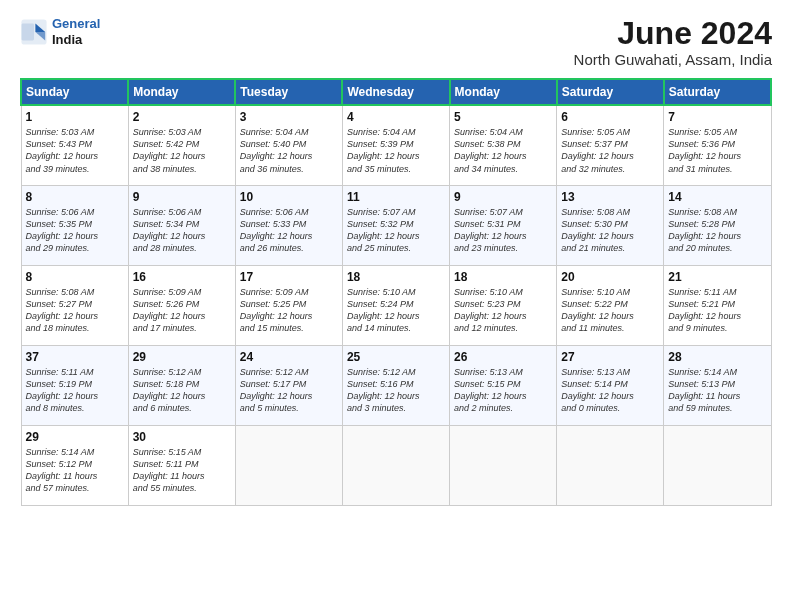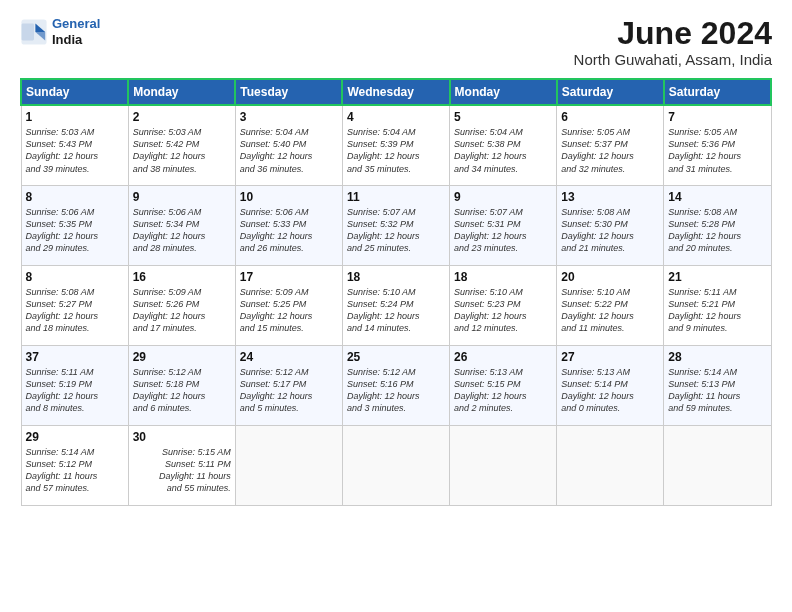--- a/index.html
+++ b/index.html
@@ -337,21 +337,21 @@
         <tr>
           <td>
             <span class="day-num">29</span>
             <div class="cell-text" style="white-space: pre-line;">Sunrise: 5:14 AM
 Sunset: 5:12 PM
 Daylight: 11 hours
 and 57 minutes.</div>
           </td>
           <td>
             <span class="day-num">30</span>
-            <div class="cell-text" style="white-space: pre-line; text-align: right;">Sunrise: 5:15 AM
+            <div class="cell-text" style="white-space: pre-line;">Sunrise: 5:15 AM
 Sunset: 5:11 PM
 Daylight: 11 hours
 and 55 minutes.</div>
           </td>
           <td class="empty-cell"></td>
           <td class="empty-cell"></td>
           <td class="empty-cell"></td>
           <td class="empty-cell"></td>
           <td class="empty-cell"></td>
         </tr>

